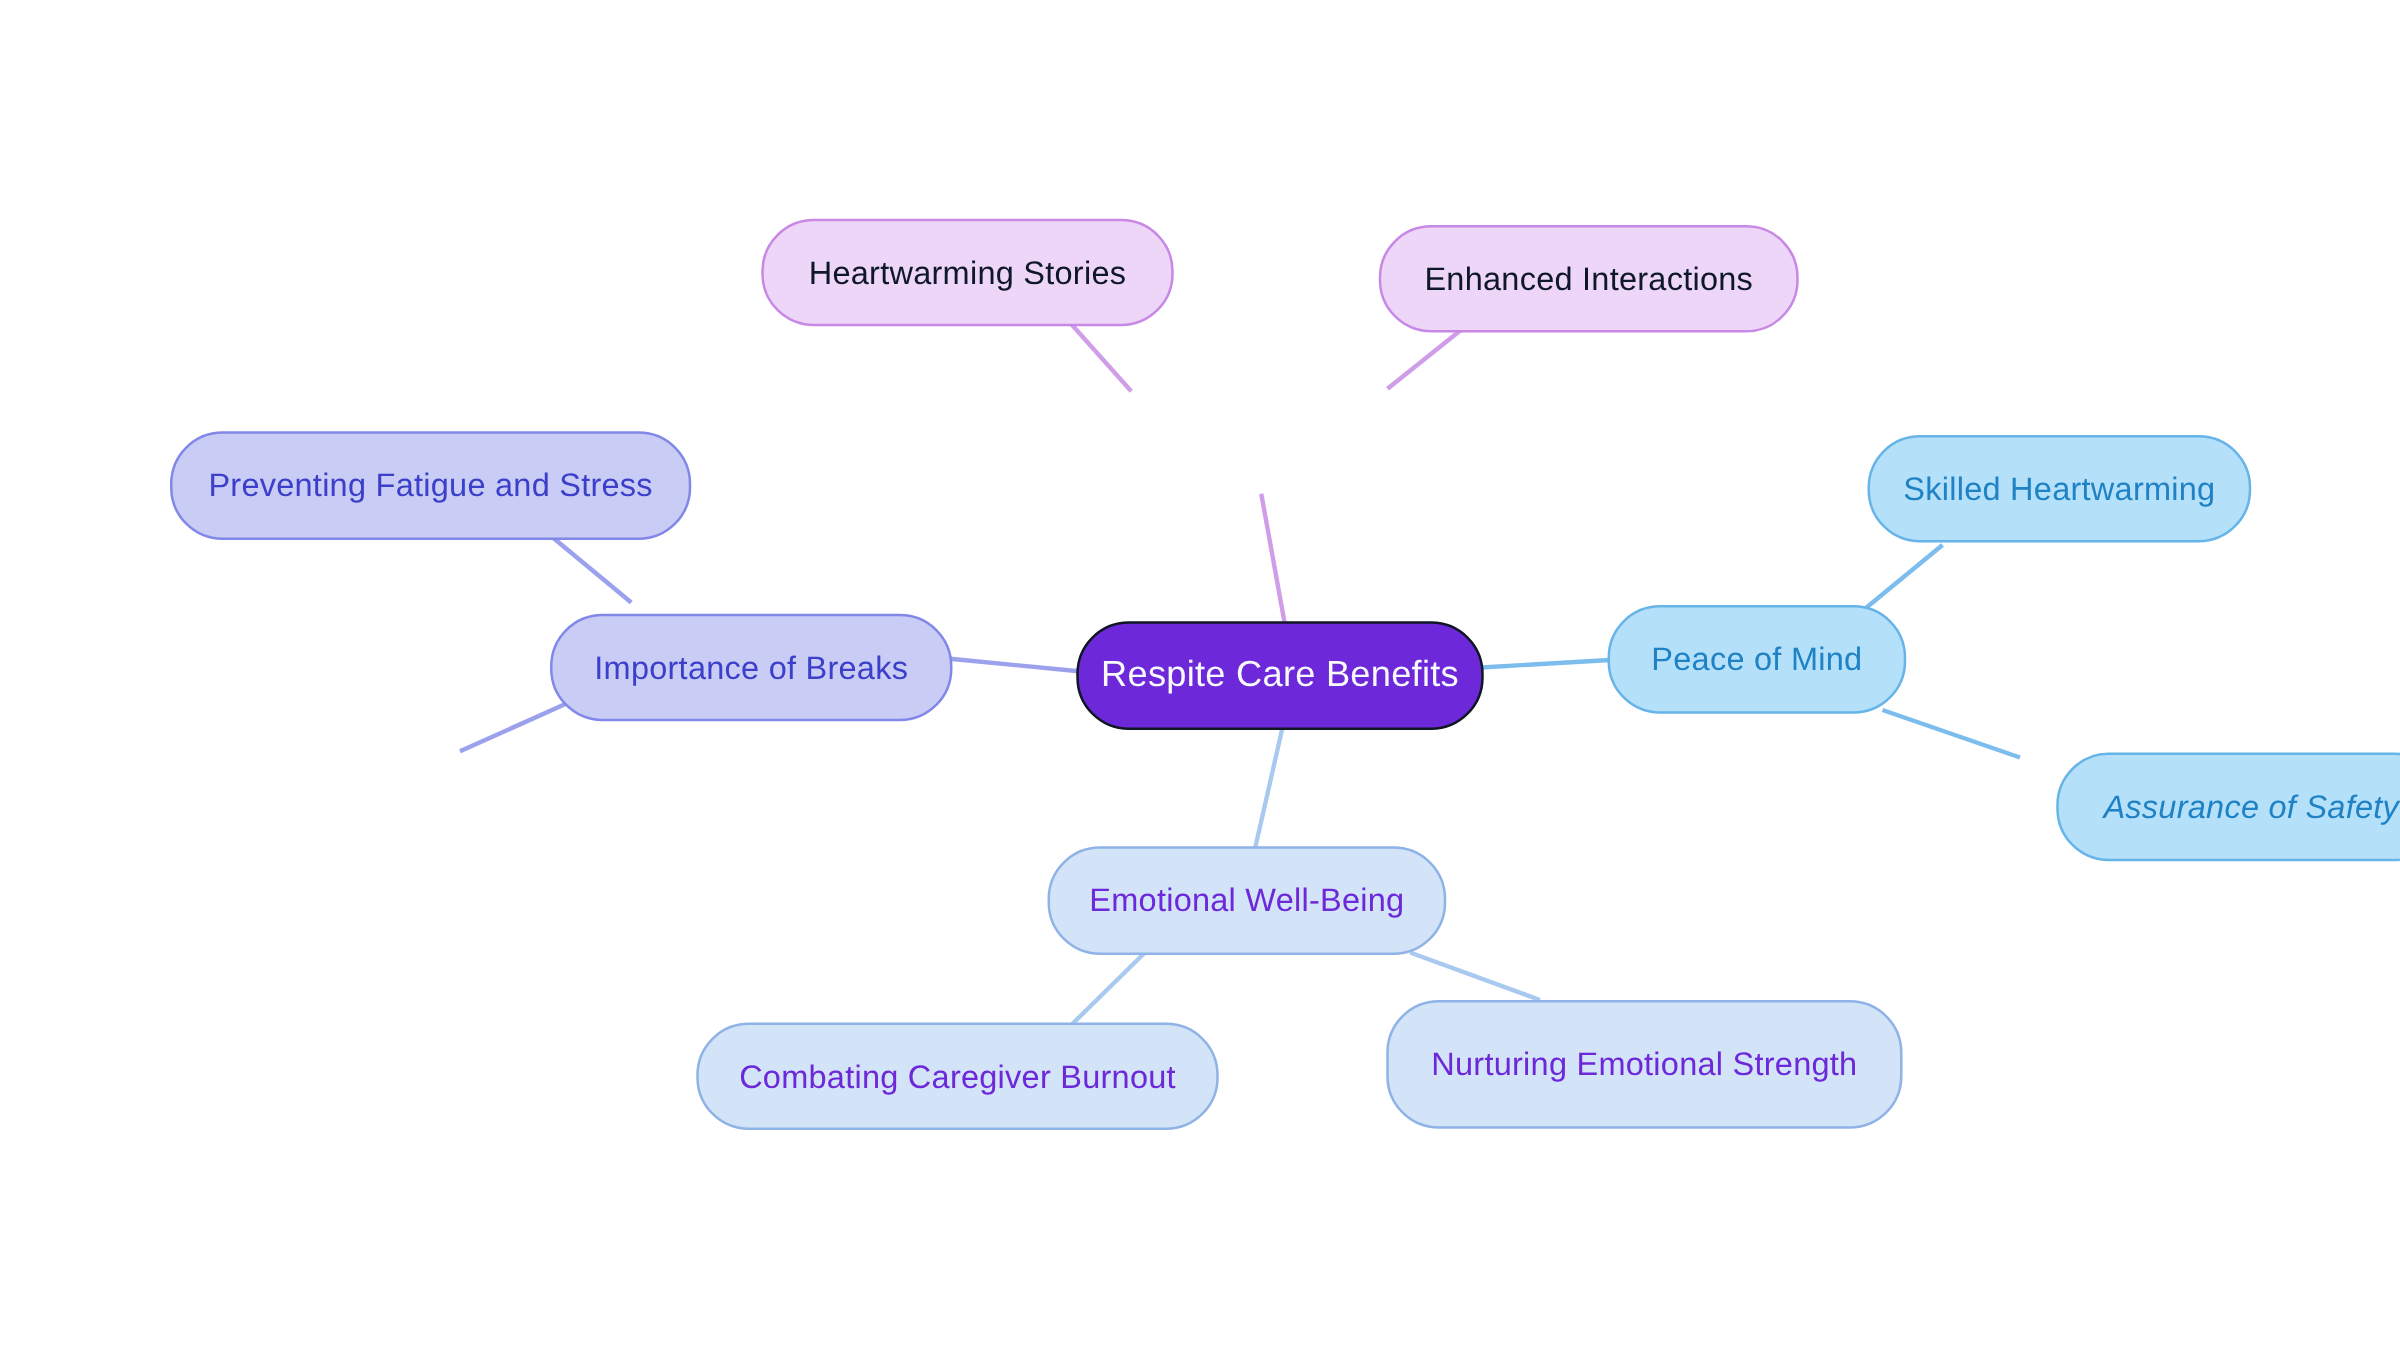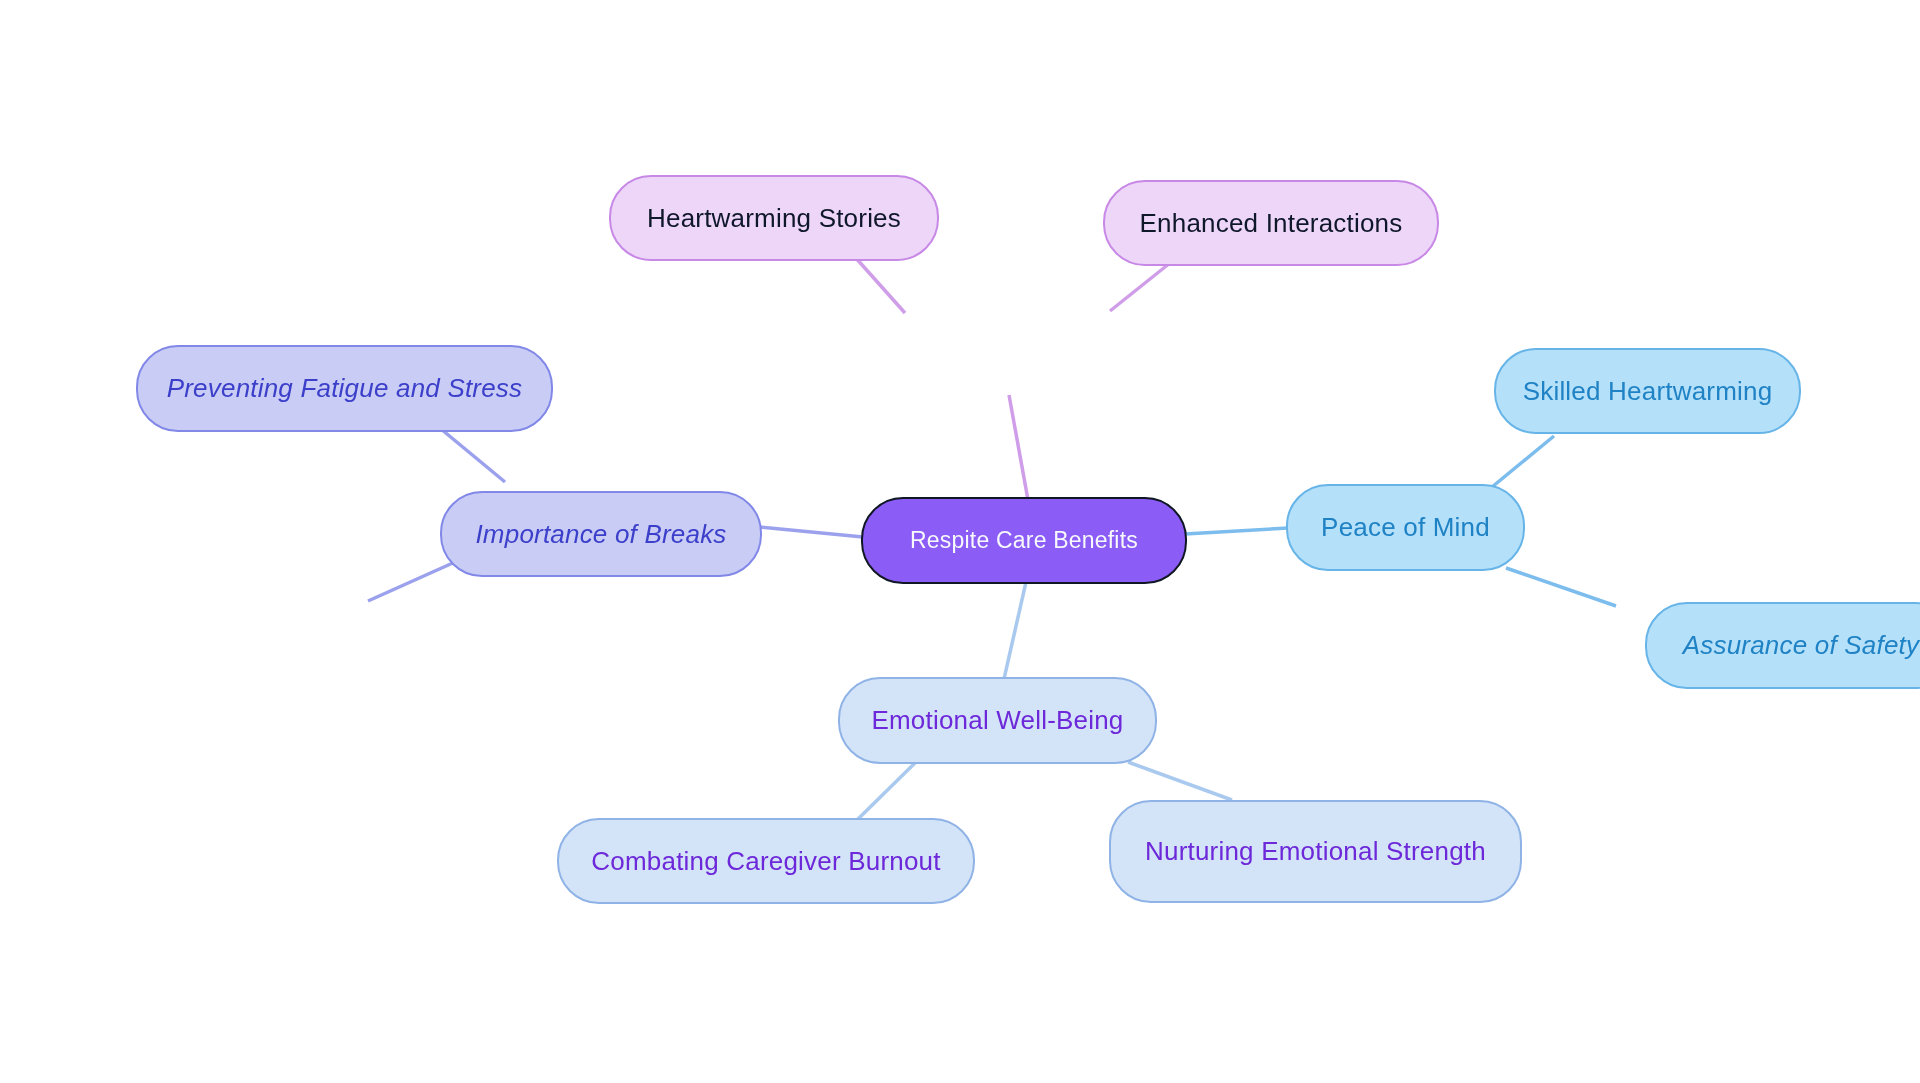--- a/index.html
+++ b/index.html
@@ -25,27 +25,27 @@
     border-radius: 42px;
     border: 2px solid transparent;
     font-size: 26px;
     letter-spacing: 0.2px;
     box-sizing: border-box;
     text-align: center;
     white-space: nowrap;
     cursor: default;
   }
   .node-center {
-    background: #8b5cf6;
+    background: #6d28d9;
     border-color: #101724;
     color: #f7f9fc;
-    font-size: 23px;
+    font-size: 29px;
   }
   .b-violet { background: #eed6f9; border-color: #c788e6; color: #0f172a; }
-  .b-peri   { background: #c9ccf5; border-color: #8188e8; color: #3b3fc9; font-style: italic; }
+  .b-peri   { background: #c9ccf5; border-color: #8188e8; color: #3b3fc9; }
   .b-sky    { background: #b5e0fa; border-color: #66b4e8; color: #1e82c4; }
   .b-soft   { background: #d3e4f8; border-color: #8fb3e6; color: #6d28d9; }
 
   
   .pos-center      { left: 861px;  top: 497px; width: 326px; height: 87px; }
   .pos-improved    { left: 836px;  top: 310px; width: 342px; height: 87px; }
   .pos-heartwarm   { left: 609px;  top: 175px; width: 330px; height: 86px; }
   .pos-enhanced    { left: 1103px; top: 180px; width: 336px; height: 86px; }
   .pos-breaks      { left: 440px;  top: 479px; width: 322px; height: 86px; margin-top: 12px; }
   .pos-preventing  { left: 136px;  top: 345px; width: 417px; height: 87px; }

